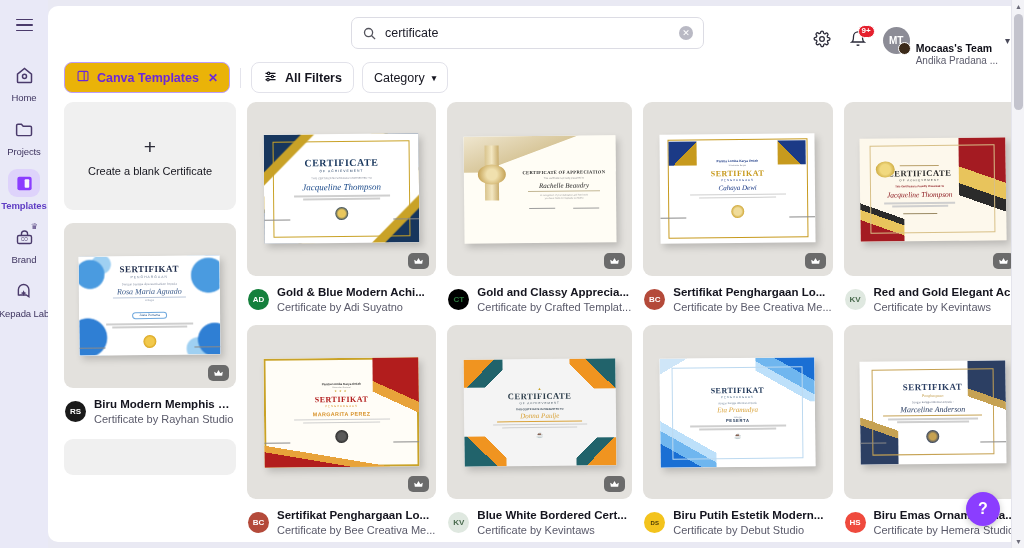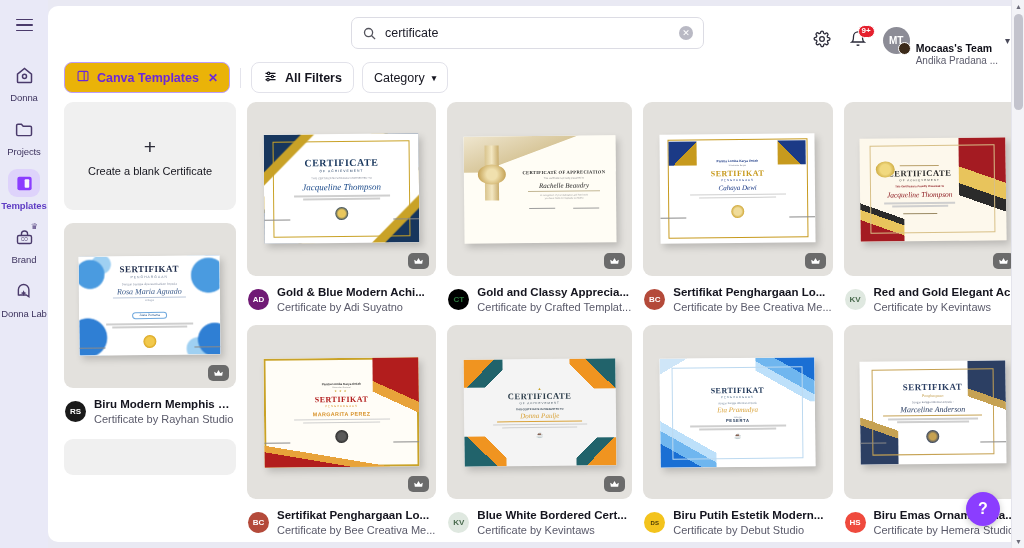--- a/index.html
+++ b/index.html
@@ -194,21 +194,21 @@
         </div>
     </div>
 
     <div class="rail-item">
       <div class="rail-ico">
         <svg width="21" height="21" viewBox="0 0 24 24" fill="none" stroke="#4a3a6b" stroke-width="1.7">
           <path d="M4 10.5 12 4l8 6.5V19a1 1 0 0 1-1 1H5a1 1 0 0 1-1-1z"></path>
             <circle cx="12" cy="13" r="2.3"></circle>
         </svg>
       </div>
-      <div class="rail-lbl">Donna</div>
+      <div class="rail-lbl">Home</div>
     </div>
 
     <div class="rail-item">
       <div class="rail-ico">
         <svg width="21" height="21" viewBox="0 0 24 24" fill="none" stroke="#4a3a6b" stroke-width="1.7">
           <path d="M3 7.5a1.5 1.5 0 0 1 1.5-1.5h4l2 2.2h8A1.5 1.5 0 0 1 20 9.7v7.8a1.5 1.5 0 0 1-1.5 1.5h-14A1.5 1.5 0 0 1 3 17.5z"></path>
         </svg>
       </div>
       <div class="rail-lbl">Projects</div>
     </div>
@@ -236,21 +236,21 @@
     </div>
 
 
     <div class="rail-item">
       <div class="rail-ico">
         <svg width="21" height="21" viewBox="0 0 24 24" fill="none" stroke="#4a3a6b" stroke-width="1.6">
           <path d="M5 16V10a6 6 0 0 1 12 0v8l-3-2H6.5A1.5 1.5 0 0 1 5 16z"></path>
           <path d="M11 10.5l1 2.3 2.3 1-2.3 1-1 2.3-1-2.3-2.3-1 2.3-1z" fill="#4a3a6b" stroke="none"></path>
         </svg>
       </div>
-      <div class="rail-lbl">Donna Lab</div>
+      <div class="rail-lbl">Kepada Lab</div>
     </div>
   </div>
 
   <div class="panel">
 
     <div class="hdr">
       <div class="search-wrap">
         <span class="search-ico">
           <svg width="15" height="15" viewBox="0 0 24 24" fill="none" stroke="#1a1a26" stroke-width="2.1">
             <circle cx="10.5" cy="10.5" r="6.5"></circle>
@@ -417,21 +417,21 @@
                   </div>
                 </div>
               </div>
               <div class="crown-pill">
                 <svg viewBox="0 0 24 24" fill="#fff">
                     <path d="M4 17h16l1.4-9-5.4 3.4L12 4.6 8 11.4 2.6 8z"></path>
                   </svg>
               </div>
             </div>
             <div class="meta">
-              <div class="av" style="background:#701a75">AD</div>
+              <div class="av" style="background:#15803d">AD</div>
               <div class="meta-txt">
                 <div class="m-title">Gold &amp; Blue Modern Achi...</div>
                 <div class="m-sub">Certificate by Adi Suyatno</div>
               </div>
             </div>
           </div>
 
           <div class="tcard">
             <div class="thumb sq">
               <div class="cert" style="background:#fffdf5">

